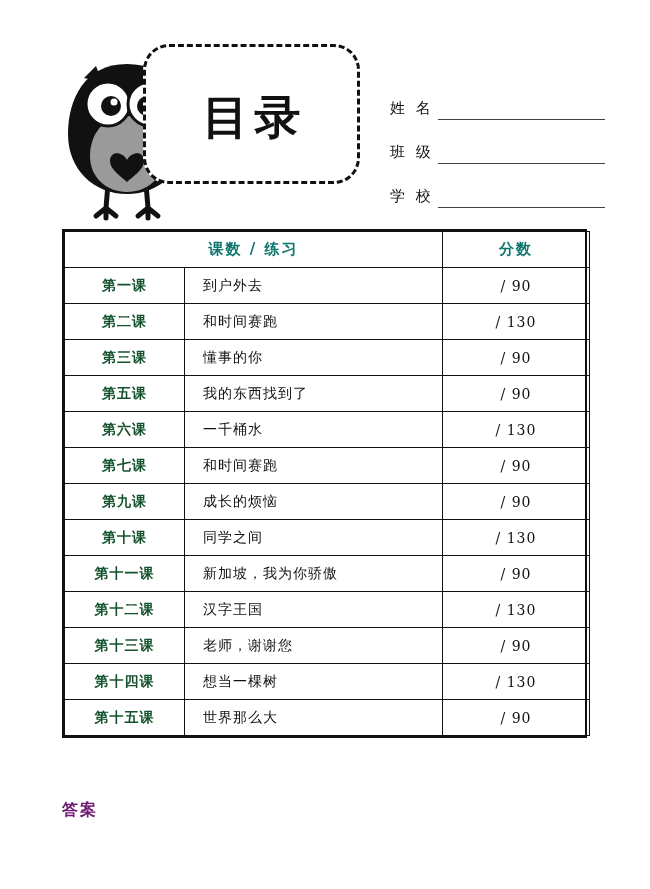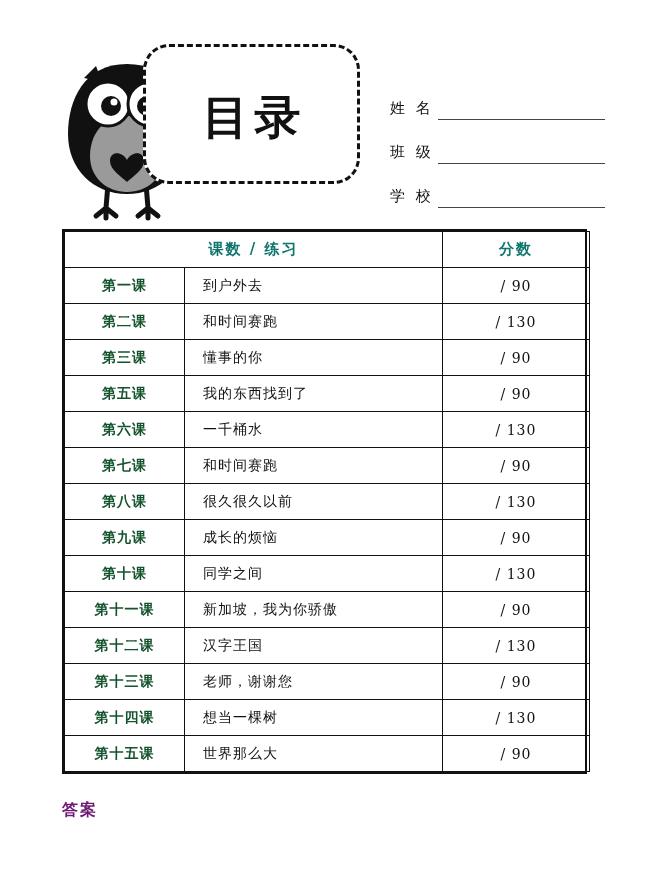--- a/index.html
+++ b/index.html
@@ -247,25 +247,20 @@
             <td class="lesson">第六课</td>
             <td class="title">一千桶水</td>
             <td class="score">/ 130</td>
           </tr>
           <tr>
             <td class="lesson">第七课</td>
             <td class="title">和时间赛跑</td>
             <td class="score">/ 90</td>
           </tr>
           <tr>
-            <td class="lesson">第八课</td>
-            <td class="title">很久很久以前</td>
-            <td class="score">/ 130</td>
-          </tr>
-          <tr>
             <td class="lesson">第九课</td>
             <td class="title">成长的烦恼</td>
             <td class="score">/ 90</td>
           </tr>
           <tr>
             <td class="lesson">第十课</td>
             <td class="title">同学之间</td>
             <td class="score">/ 130</td>
           </tr>
           <tr>

